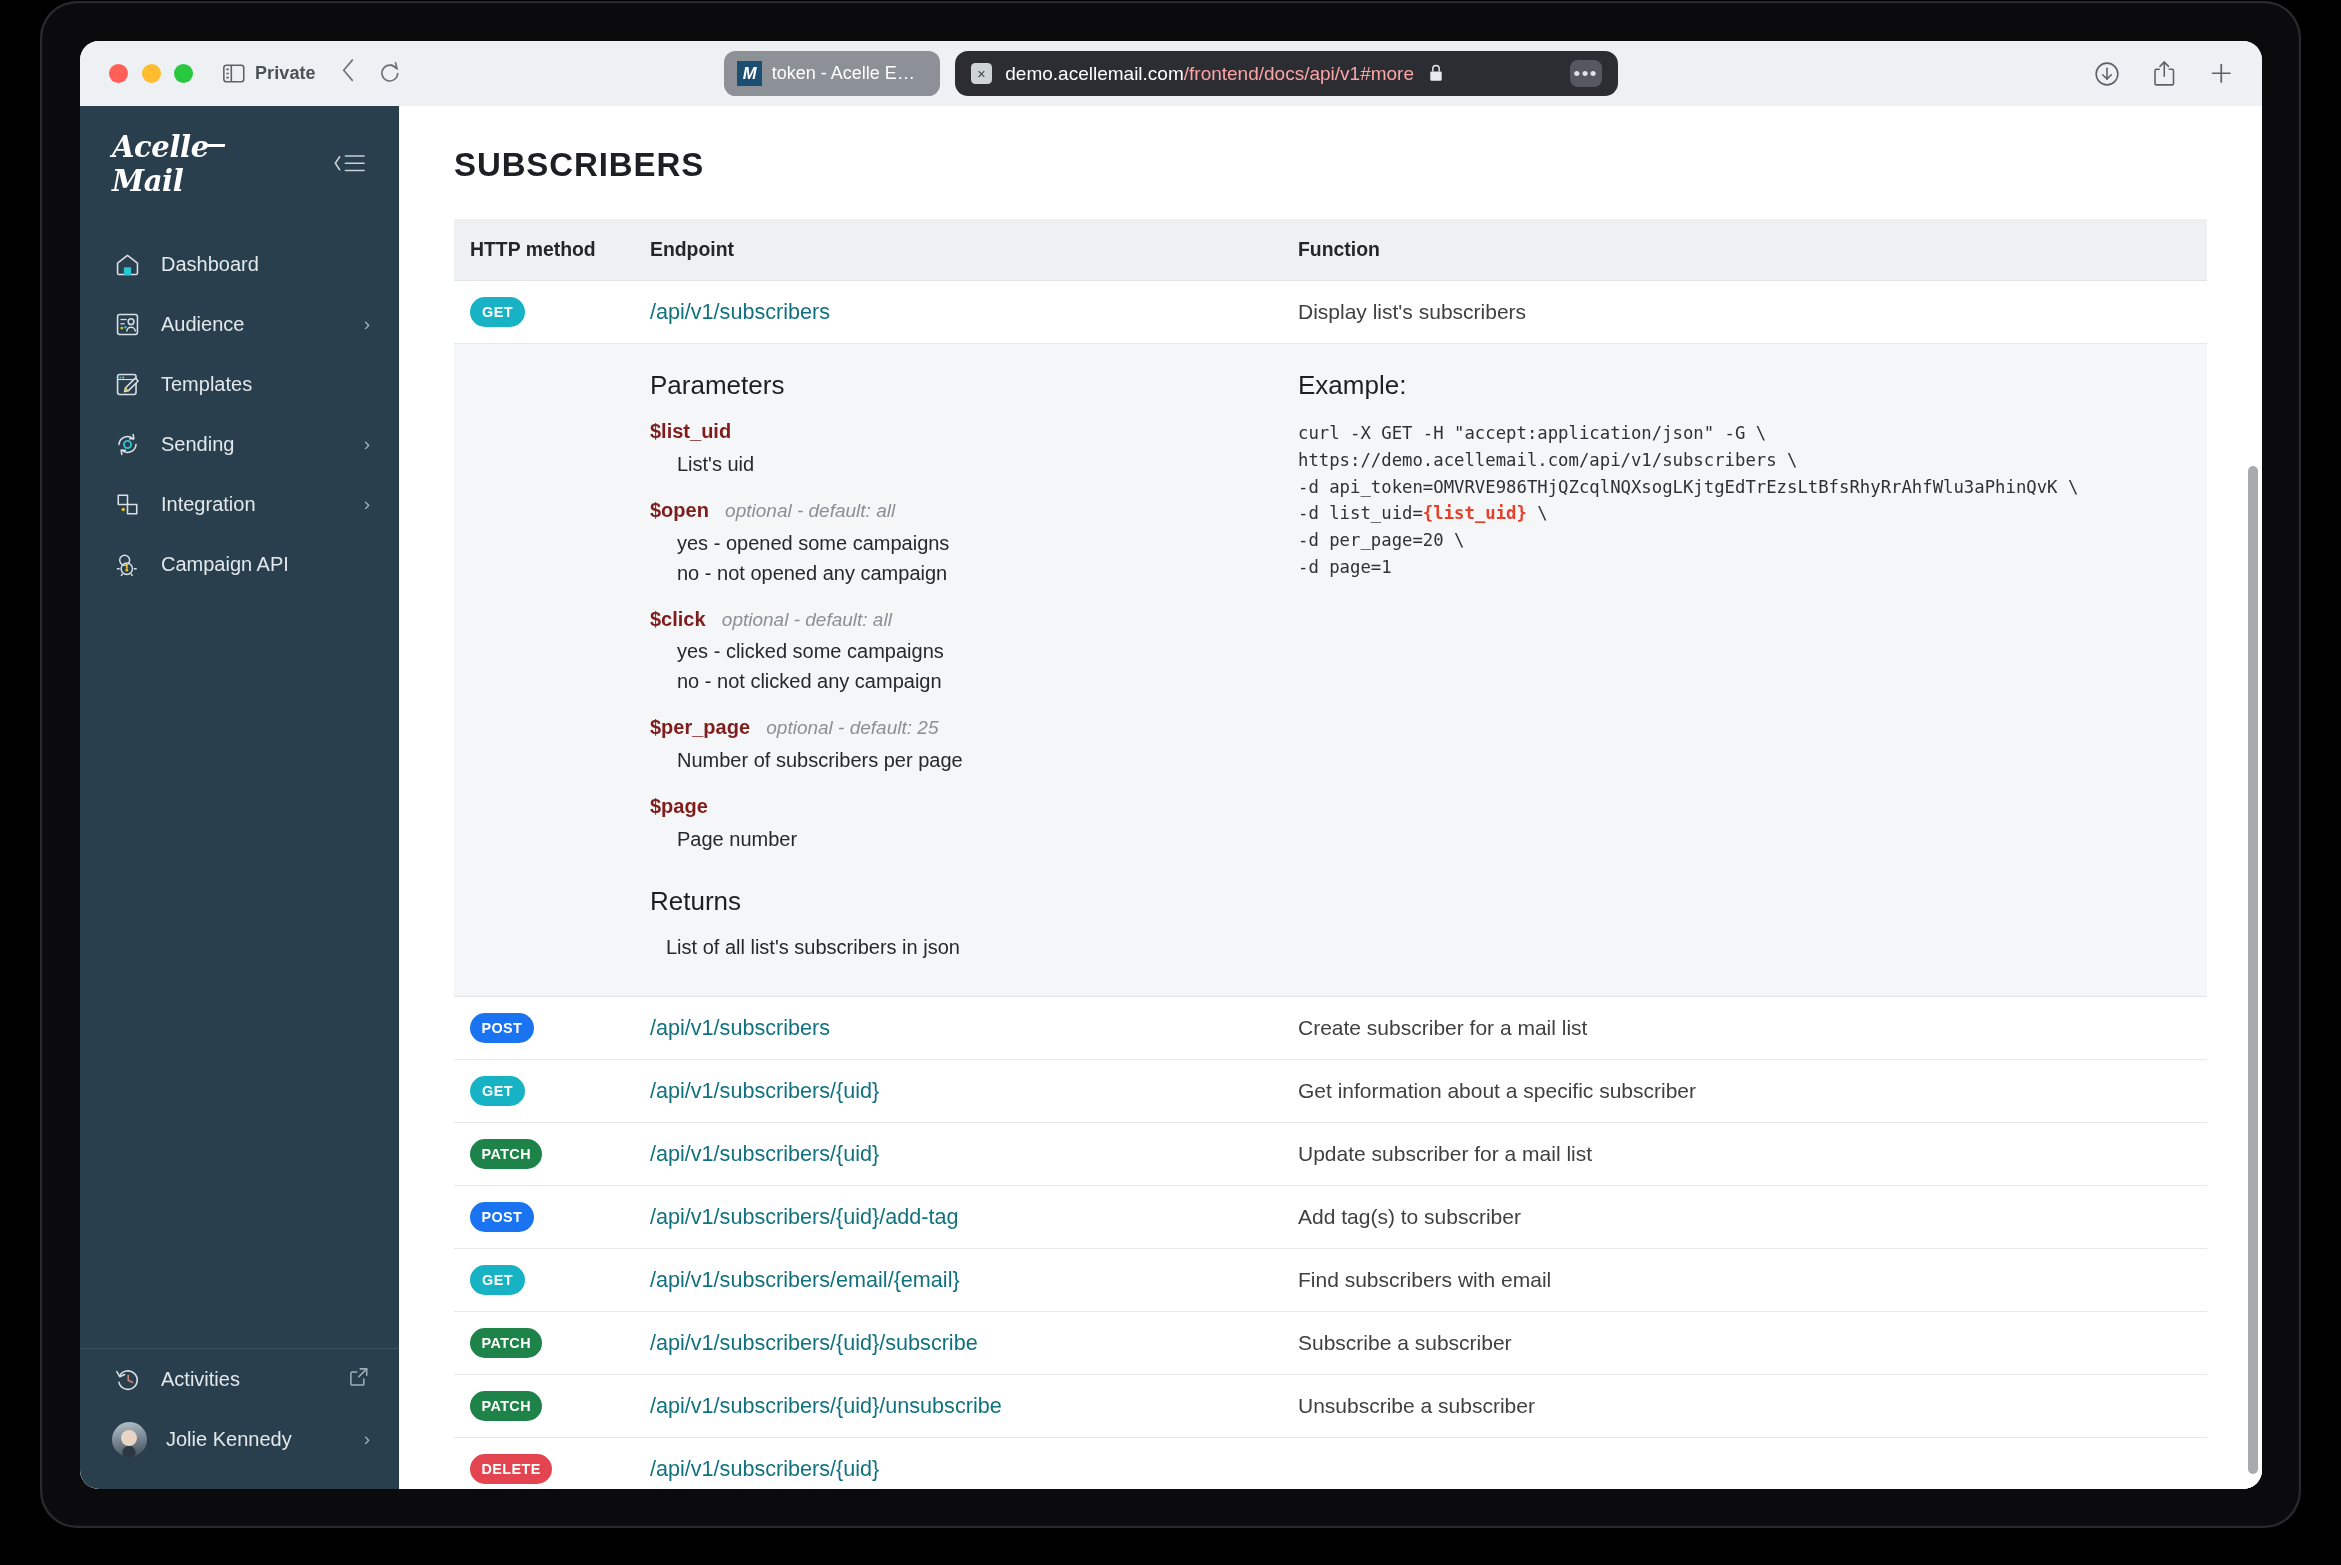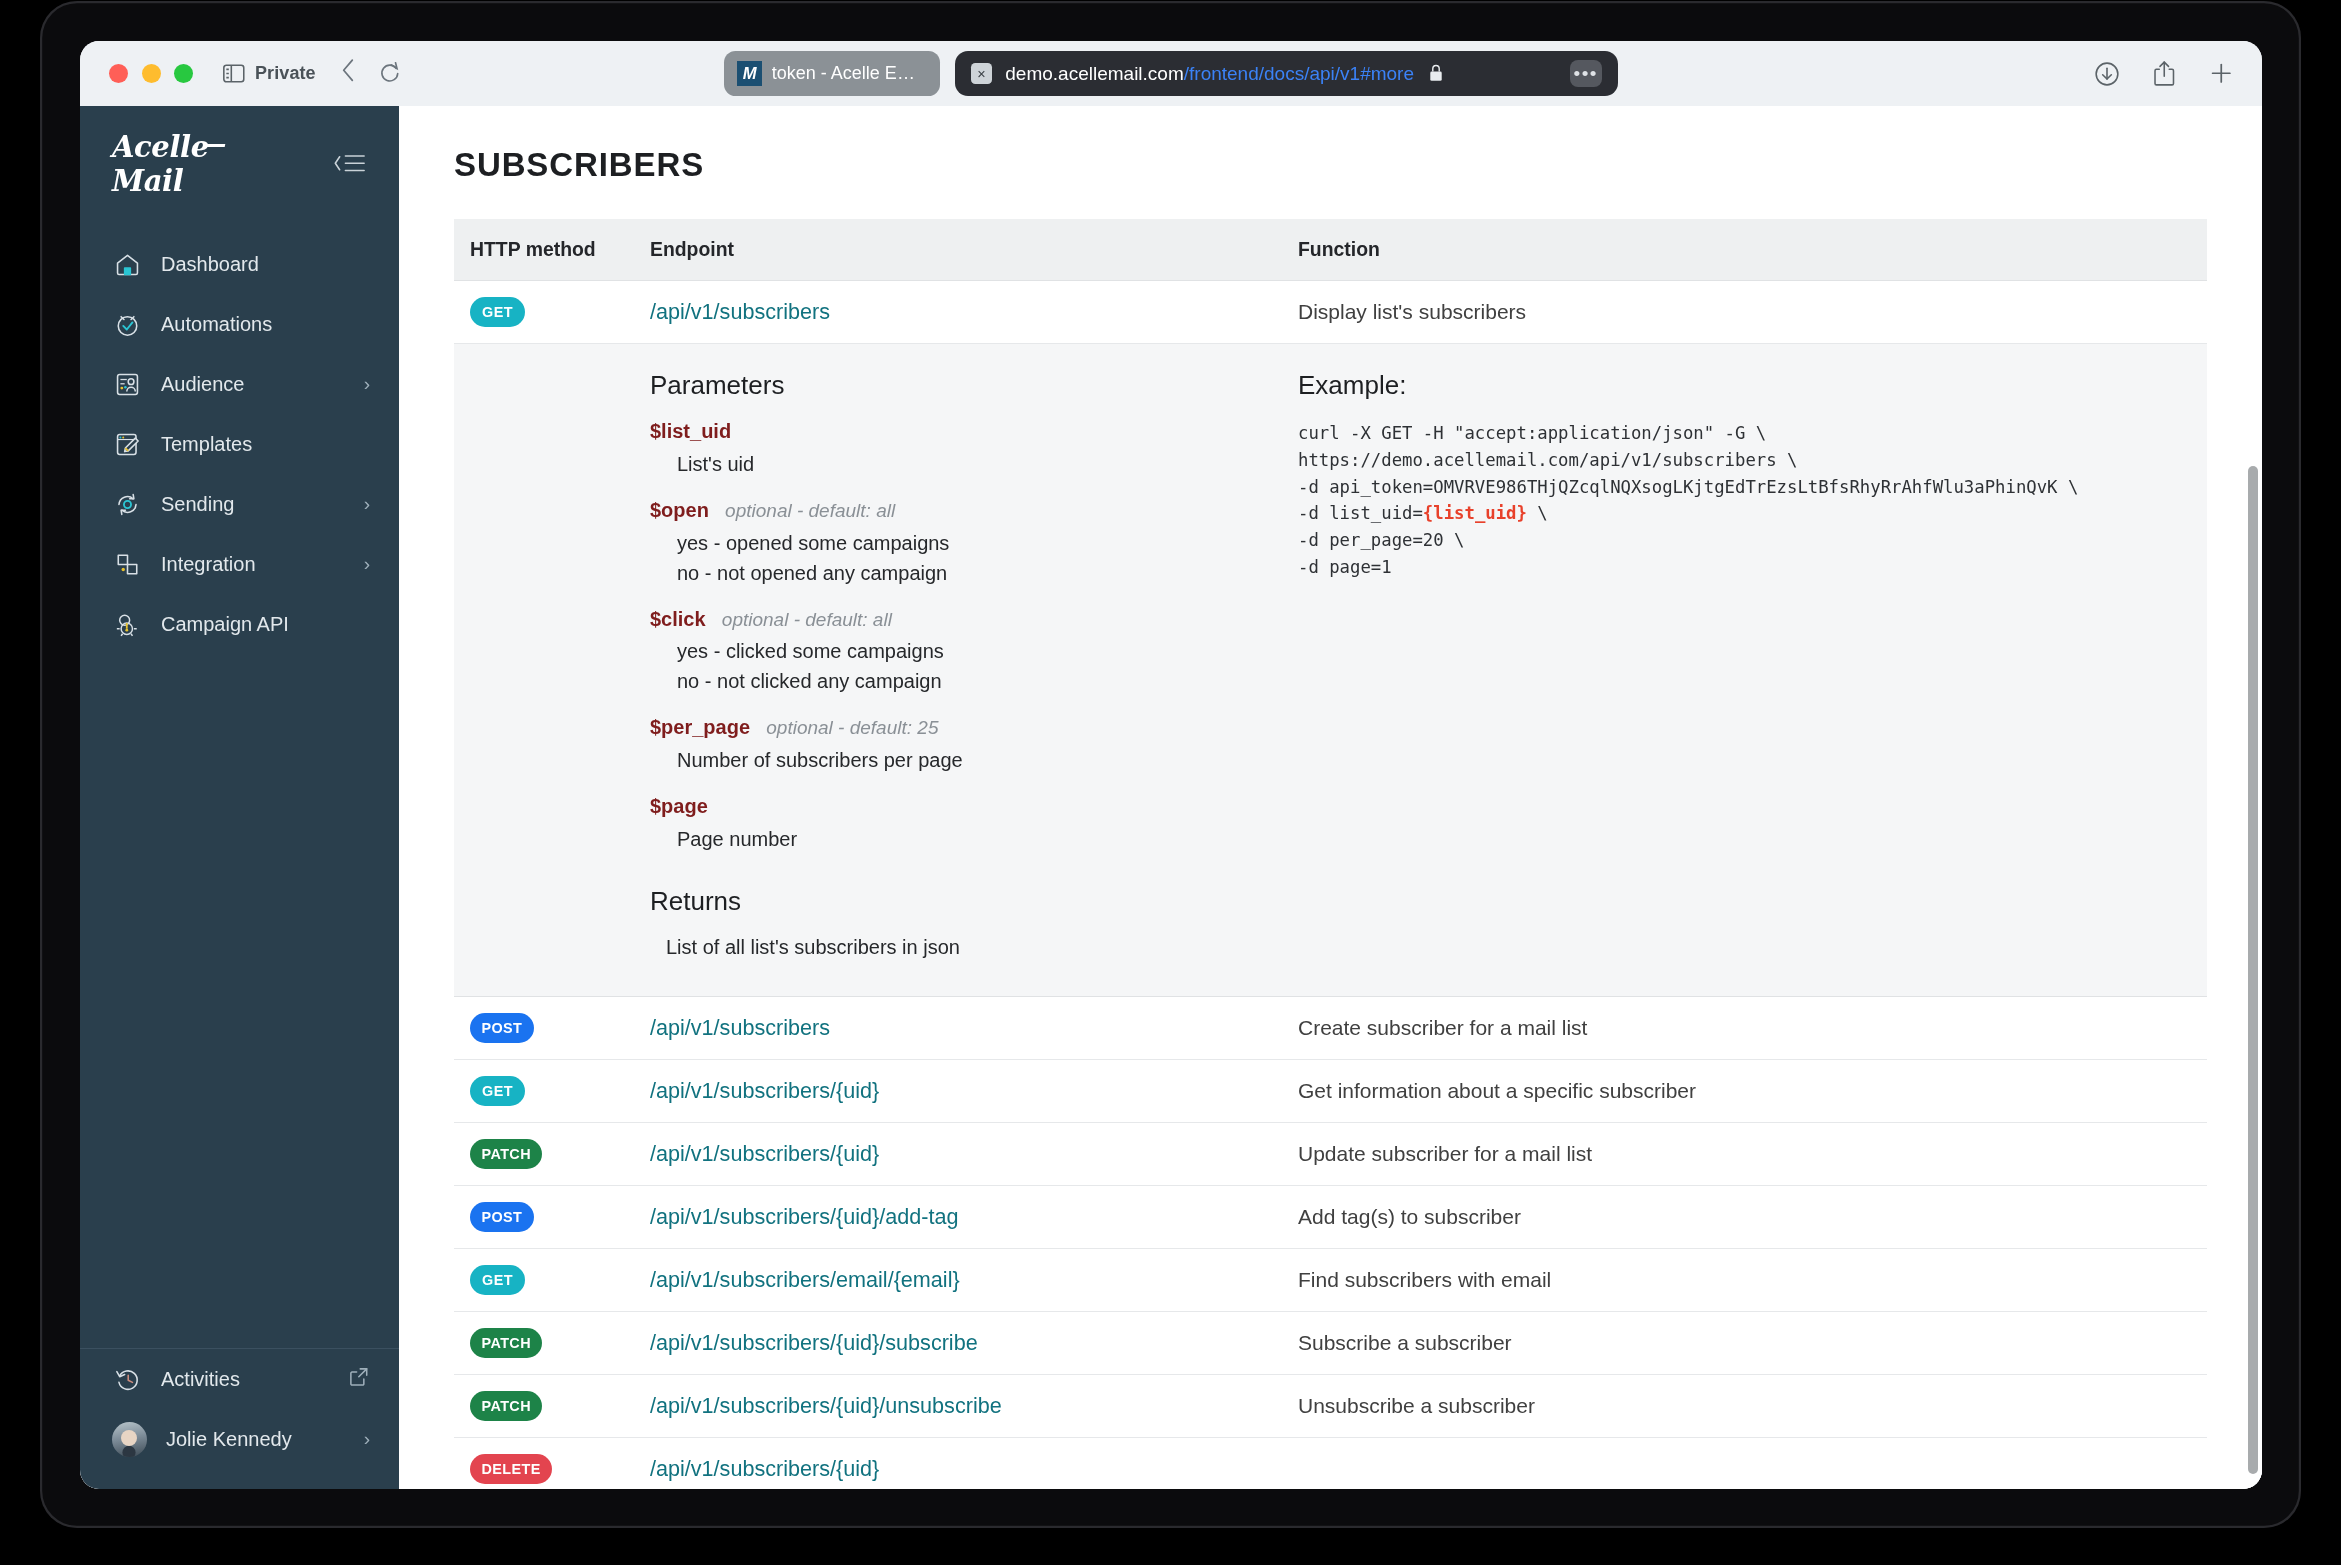--- a/index.html
+++ b/index.html
@@ -92,21 +92,21 @@
     padding: 0 16px;
     min-width: 663px;
   }
   .url-close {
     width: 21.6px; height: 21.6px; border-radius: 4.3px;
     background: #ced3d8; color: #3a3f45;
     font-size: 14.4px; display: flex; align-items: center; justify-content: center;
     flex: 0 0 auto;
   }
   .url-text { font-size: 19px; color: #fff; white-space: nowrap; }
-  .url-text .path { color: #3b82f6; margin-top: 24px; }
+  .url-text .path { color: #fca5a5; margin-top: 24px; }
   .url-lock { margin-left: 1.4px; }
   .url-dots {
     margin-left: auto;
     width: 32px; height: 27px; border-radius: 8px;
     background: #55585f; color: #dfe2e6;
     display: flex; align-items: center; justify-content: center;
     font-size: 19px; letter-spacing: 1.4px; flex: 0 0 auto;
   }
 
   #chrome-right {
@@ -402,32 +402,20 @@
               <svg width="27" height="27" viewBox="0 0 38 38" fill="none" stroke="#d8e0e6" stroke-width="2.2" stroke-linejoin="round">
                 <path d="M5 17 L19 6 L33 17 V31 a2 2 0 0 1 -2 2 H7 a2 2 0 0 1 -2 -2 Z"></path>
                 <rect x="15" y="24" width="8" height="9" fill="#2bc6d4" stroke="#2bc6d4"></rect>
               </svg>
             </span>
             <span class="nav-label">Dashboard</span>
             <span class="nav-chevron"></span>
           </div>
 
 
-          <div class="nav-item">
-            <span class="nav-icon">
-              <svg width="27" height="27" viewBox="0 0 38 38" fill="none" stroke="#d8e0e6" stroke-width="2.2" stroke-linecap="round" stroke-linejoin="round">
-                <circle cx="19" cy="21" r="13"></circle>
-                <line x1="10" y1="8" x2="14" y2="12"></line>
-                <line x1="28" y1="8" x2="24" y2="12"></line>
-                <polyline points="13,21 18,26 26,16" stroke="#2bc6d4" stroke-width="2.6"></polyline>
-              </svg>
-            </span>
-            <span class="nav-label">Automations</span>
-            <span class="nav-chevron"></span>
-          </div>
 
           <div class="nav-item">
             <span class="nav-icon">
               <svg width="27" height="27" viewBox="0 0 38 38" fill="none" stroke="#d8e0e6" stroke-width="2.2" stroke-linejoin="round">
                 <rect x="5" y="5" width="28" height="28" rx="3"></rect>
                 <line x1="9" y1="12" x2="18" y2="12" stroke-width="1.8"></line>
                 <line x1="9" y1="18" x2="15" y2="18" stroke-width="1.8"></line>
                 <circle cx="24" cy="15" r="4"></circle>
                 <path d="M18 29 a6 6 0 0 1 12 0"></path>
                 <circle cx="11" cy="24" r="2" fill="#e8c22e" stroke="none"></circle>

